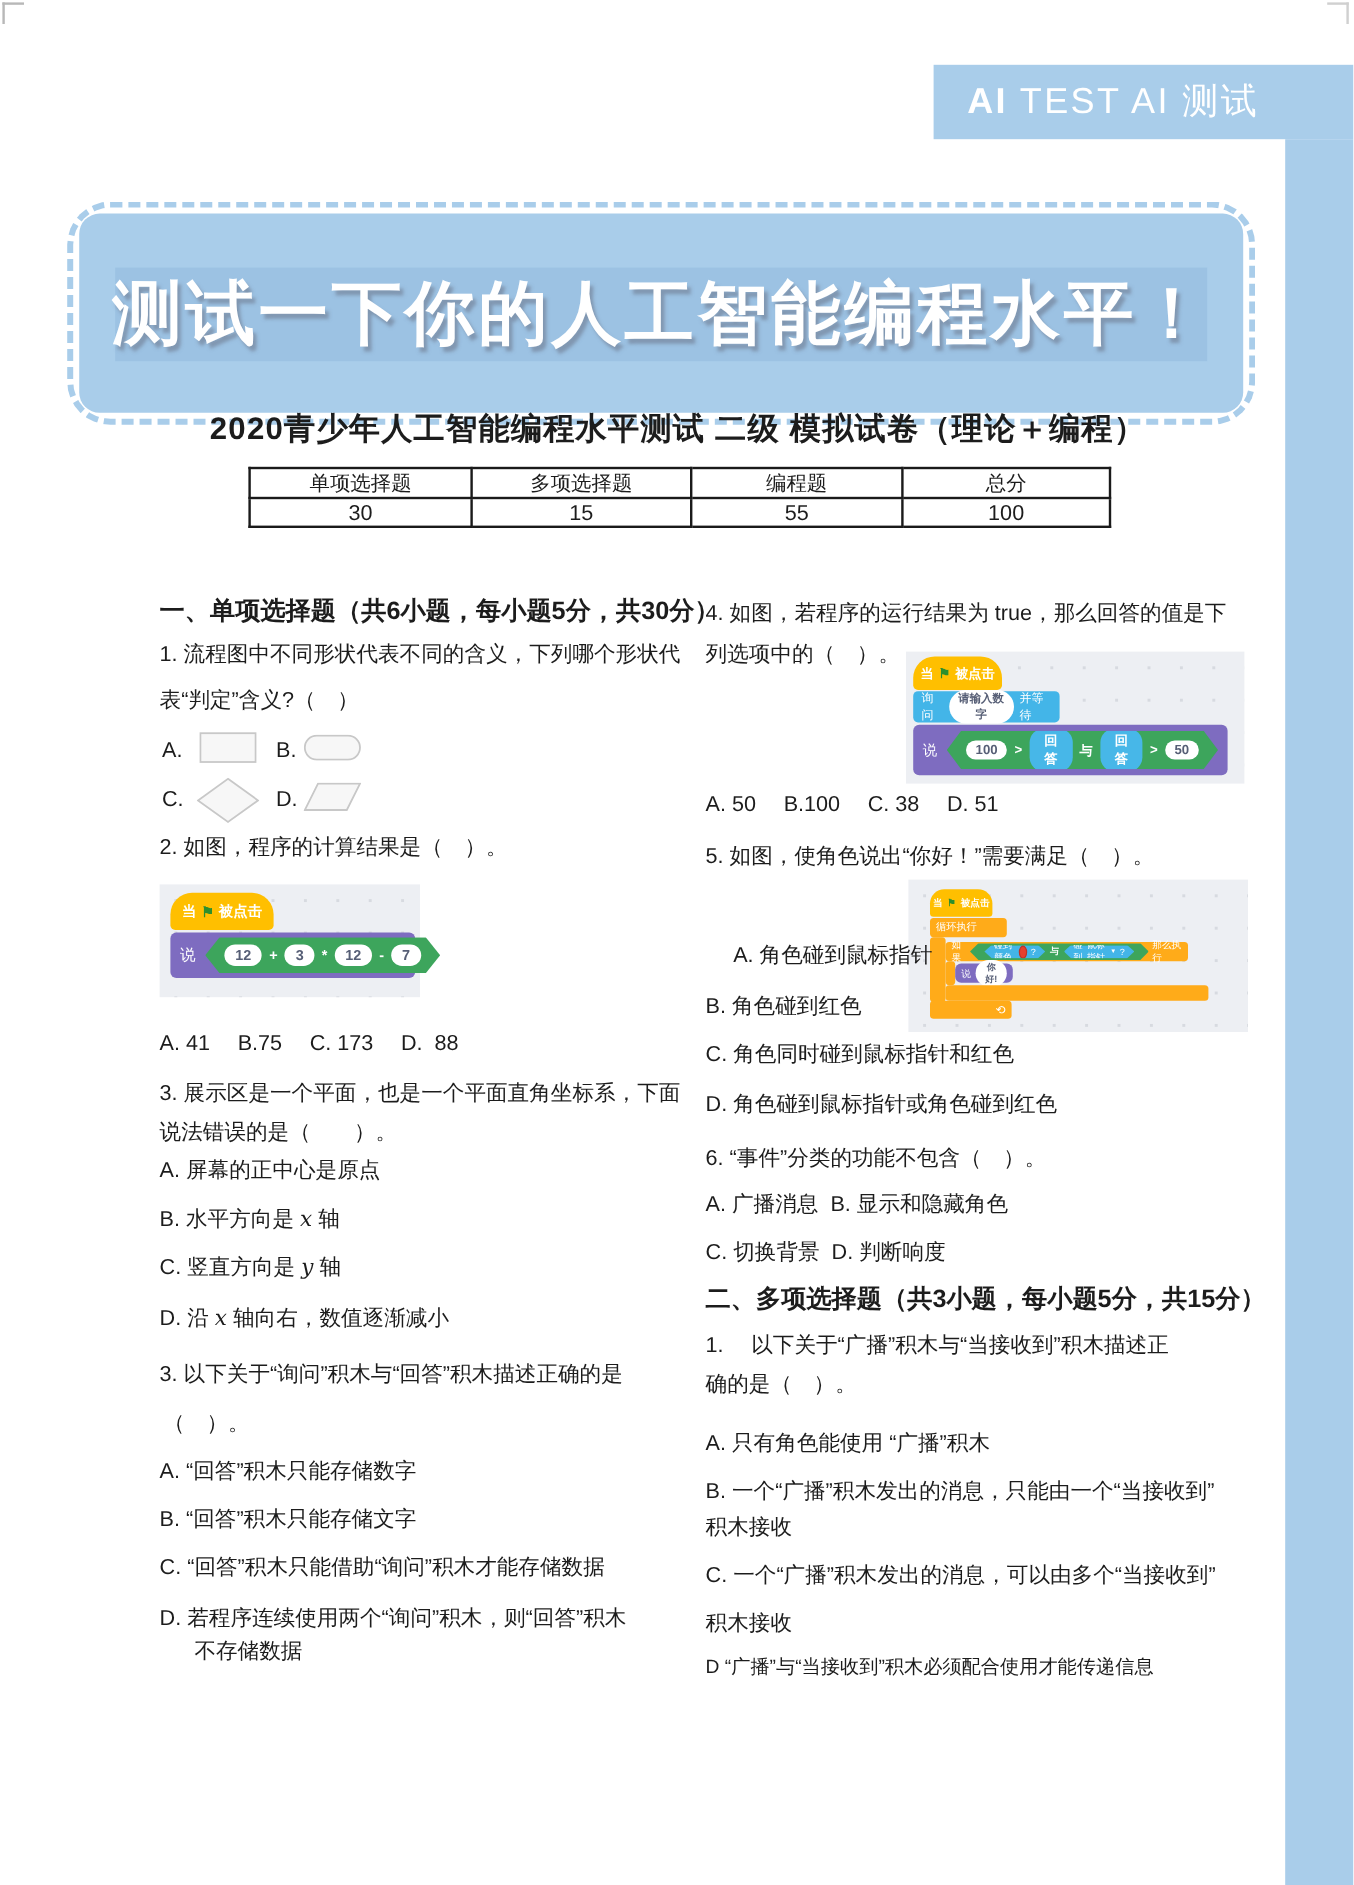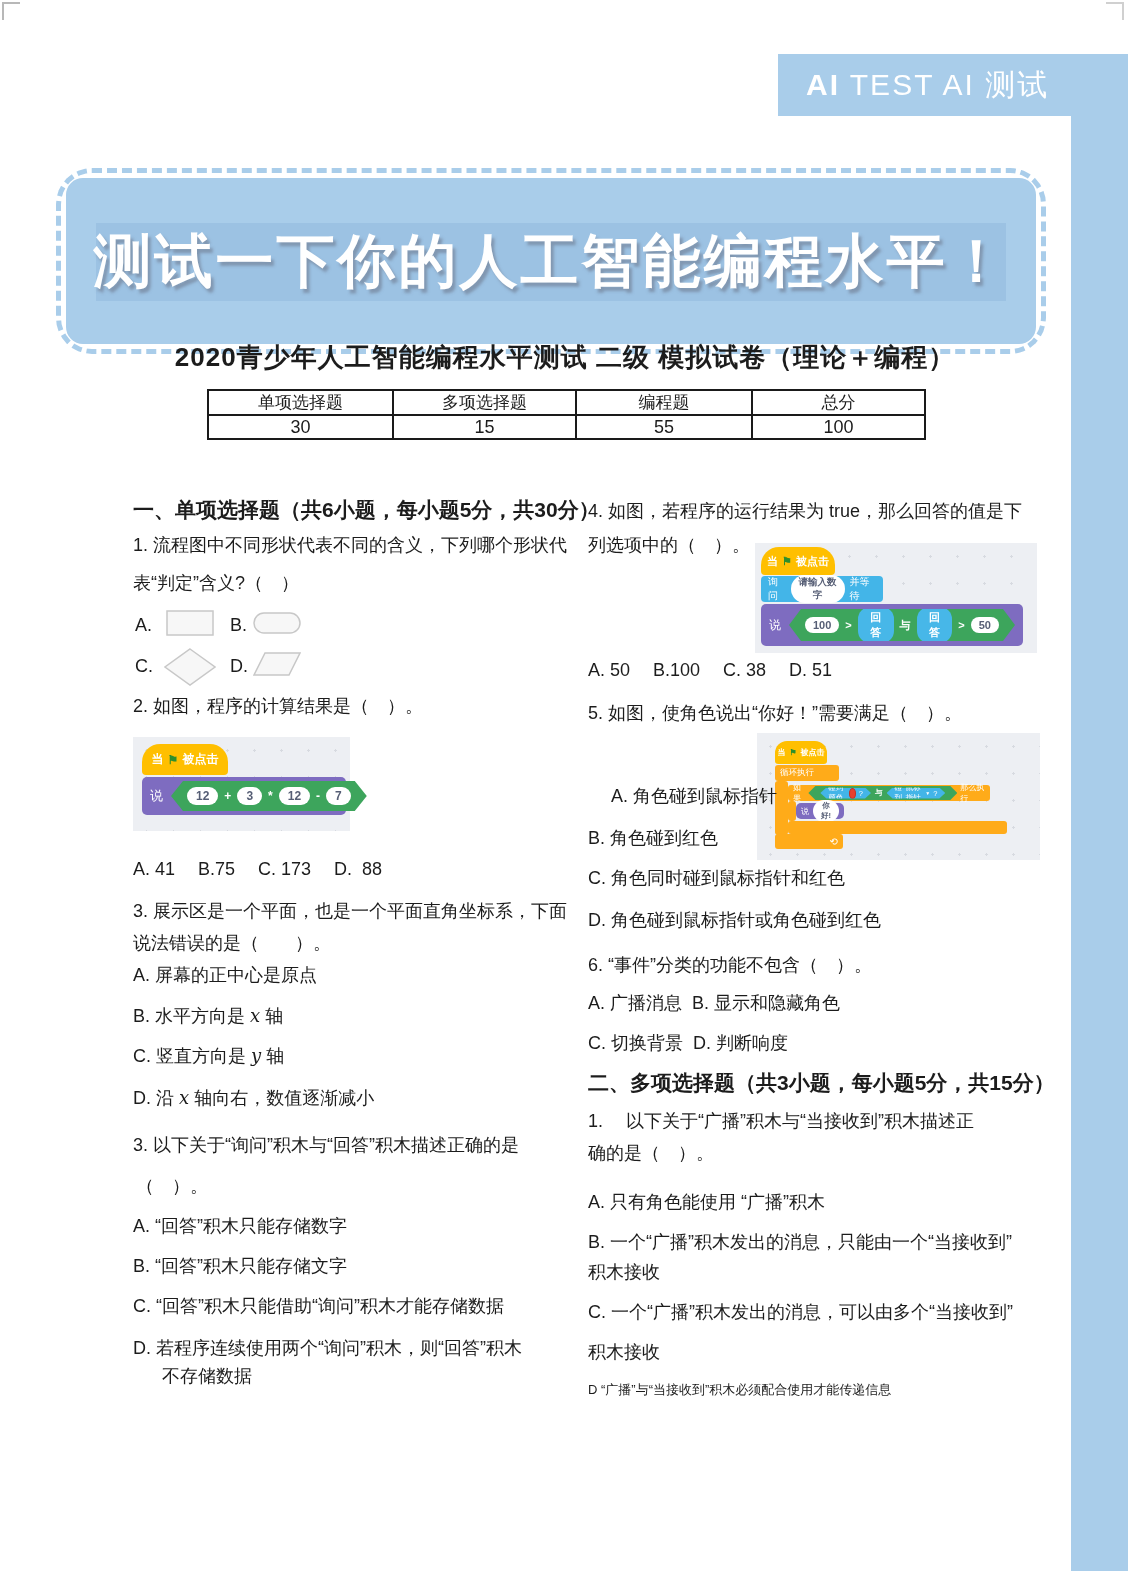--- a/index.html
+++ b/index.html
@@ -33,21 +33,21 @@
           font-size:26px;font-weight:bold;letter-spacing:1px;white-space:nowrap;}
 
   
   table.score{position:absolute;left:207px;top:389px;width:719px;border-collapse:collapse;border-radius:14px;}
   table.score td{border:2px solid #1a1a1a;text-align:center;height:22px;font-size:17px;padding:0;}
   table.score tr.vals td{font-size:18px;}
 
   
   .ln{position:absolute;font-size:18px;line-height:24px;white-space:pre;color:#1c1c1c;}
   .sec{font-weight:bold;font-size:21px;}
-  .sm{font-size:13px;}
+  .sm{font-size:16px;}
   .var{font-style:italic;font-family:"DejaVu Serif",serif;}
 
   
   .shape-svg{position:absolute;}
 
   
   .sc-panel{position:absolute;background:#edeff3;
      background-image:radial-gradient(#d7dae0 1.3px,transparent 1.4px);background-size:27px 27px;}
   .blk{position:absolute;box-sizing:border-box;color:#fff;display:flex;align-items:center;}
   .hat{background:#ffbf00;border-radius:18px 18px 4px 4px;justify-content:center;gap:4px;font-weight:bold;}

